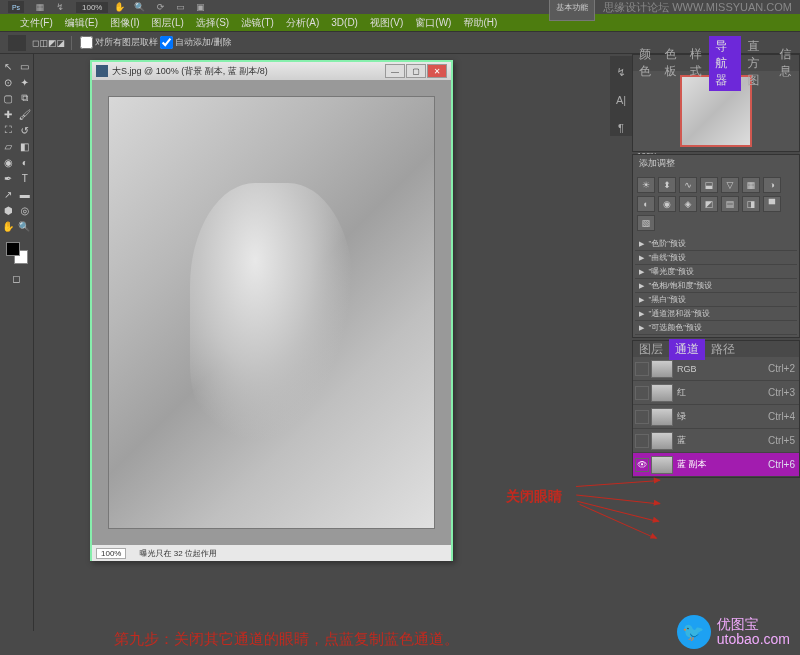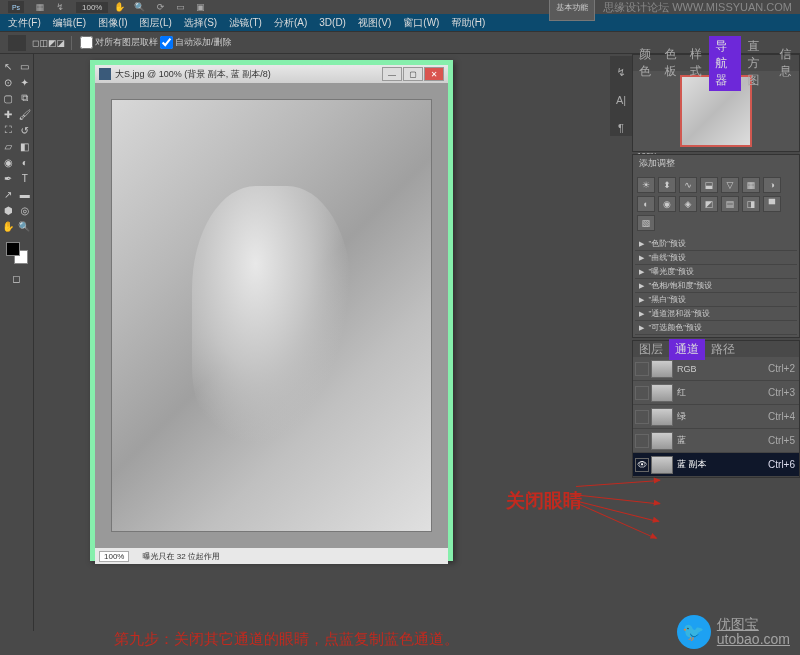--- a/index.html
+++ b/index.html
@@ -5,51 +5,51 @@
 * { margin: 0; padding: 0; box-sizing: border-box; font-family: "Microsoft YaHei", sans-serif; }
 body { width: 800px; height: 655px; background: #494949; overflow: hidden; position: relative; }
 
 .top-bar { height: 14px; background: #494949; display: flex; align-items: center; padding: 0 8px; font-size: 9px; color: #ccc; }
 .top-bar .ps-logo { width: 16px; height: 12px; background: #3a3a3a; display: flex; align-items: center; justify-content: center; font-size: 7px; color: #a7d8ff; margin-right: 8px; }
 .top-bar .icon-btn { width: 16px; height: 12px; margin-right: 4px; display: flex; align-items: center; justify-content: center; color: #aaa; }
 .top-bar .zoom-display { background: #3a3a3a; padding: 1px 6px; font-size: 8px; margin: 0 4px; }
 .top-bar .basic-btn { margin-left: auto; background: #5a5a5a; border: 1px solid #777; padding: 7px 6px; font-size: 8px; }
 .top-bar .watermark { margin-left: 8px; font-size: 11px; color: #888; }
 
-.menu-bar { height: 18px; background: #0c4a6e; display: flex; align-items: center; padding: 0 8px; border-bottom: 1px solid #333; }
+.menu-bar { height: 18px; background: #4d7c0f; display: flex; align-items: center; padding: 0 20px; border-bottom: 1px solid #333; }
 .menu-bar .menu-item { font-size: 10px; color: #ddd; margin-right: 12px; cursor: pointer; }
 
 .options-bar { height: 22px; background: #494949; display: flex; align-items: center; padding: 0 8px; border-bottom: 1px solid #333; font-size: 9px; color: #ccc; }
 .options-bar .tool-icon { width: 18px; height: 16px; background: #3a3a3a; margin-right: 6px; }
 .options-bar .opt-cb { margin: 0 2px; }
 .options-bar .divider { width: 1px; height: 14px; background: #666; margin: 0 6px; }
 
 .workspace { display: flex; height: 577px; }
 
 .tools-panel { width: 34px; background: #494949; display: flex; flex-direction: column; align-items: center; padding-top: 4px; border-right: 1px solid #333; }
 .tools-panel .tool-row { display: flex; width: 100%; }
 .tools-panel .tool { width: 17px; height: 16px; display: flex; align-items: center; justify-content: center; font-size: 10px; color: #ccc; cursor: pointer; }
 .tools-panel .color-swatch { width: 22px; height: 22px; margin-top: 8px; position: relative; }
 .tools-panel .fg-color { width: 14px; height: 14px; background: #000; border: 1px solid #888; position: absolute; top: 0; left: 0; }
 .tools-panel .bg-color { width: 14px; height: 14px; background: #fff; border: 1px solid #888; position: absolute; bottom: 0; right: 0; }
 
 .canvas-area { flex: 1; background: #494949; position: relative; }
-.doc-window { position: absolute; left: 56px; top: 6px; width: 363px; height: 501px; background: #888; border: 5px solid #86efac; box-shadow: 2px 2px 6px rgba(0,0,0,0.4); }
+.doc-window { position: absolute; left: 56px; top: 6px; width: 363px; height: 501px; background: #888; border: 2px solid #86efac; box-shadow: 2px 2px 6px rgba(0,0,0,0.4); }
 .doc-titlebar { height: 18px; background: linear-gradient(#e8e8e8,#d0d0d0); display: flex; align-items: center; padding: 0 4px; font-size: 9px; color: #333; }
 .doc-titlebar .doc-icon { width: 12px; height: 12px; background: #3a5a7a; margin-right: 4px; }
 .doc-titlebar .win-btns { margin-left: auto; display: flex; }
 .doc-titlebar .win-btn { width: 20px; height: 14px; background: #ddd; border: 1px solid #999; margin-left: 1px; font-size: 8px; display: flex; align-items: center; justify-content: center; }
 .doc-titlebar .win-close { background: #d9544f; color: #fff; }
 .doc-content { height: 465px; background: #999; display: flex; align-items: center; justify-content: center; padding: 16px; }
 .doc-image { width: 100%; height: 100%; background: linear-gradient(135deg, #d8d8d8 0%, #b8b8b8 30%, #a0a0a0 50%, #c0c0c0 70%, #e0e0e0 100%); border: 1px solid #777; position: relative; overflow: hidden; }
 .doc-image::before { content: ""; position: absolute; top: 20%; left: 25%; width: 50%; height: 60%; background: radial-gradient(ellipse at 40% 30%, #e8e8e8 0%, #c5c5c5 40%, transparent 70%); border-radius: 40% 40% 30% 30%; }
 .doc-statusbar { height: 16px; background: #e8e8e8; display: flex; align-items: center; font-size: 8px; color: #333; padding: 0 4px; }
 .doc-statusbar .zoom-val { background: #fff; padding: 0 4px; border: 1px solid #aaa; }
 
-.annotation { position: absolute; left: 472px; top: 434px; color: #c12a1f; font-size: 19px; font-weight: bold; }
+.annotation { position: absolute; left: 472px; top: 434px; color: #c12a1f; font-size: 14px; font-weight: bold; }
 .arrow { position: absolute; background: #c12a1f; height: 1px; }
 .arrow::after { content: ""; position: absolute; right: -1px; top: -3px; border-left: 7px solid #c12a1f; border-top: 3.5px solid transparent; border-bottom: 3.5px solid transparent; }
 .arr1 { left: 542px; top: 429px; width: 84px; transform: rotate(-4deg); }
 .arr2 { left: 542px; top: 445px; width: 84px; transform: rotate(6deg); }
 .arr3 { left: 542px; top: 457px; width: 84px; transform: rotate(14deg); }
 .arr4 { left: 542px; top: 467px; width: 84px; transform: rotate(24deg); }
 .step-text { position: absolute; left: 80px; top: 576px; color: #c12a1f; font-size: 15px; }
 
 .right-panels { width: 168px; background: #494949; display: flex; flex-direction: column; }
 .panel-strip { width: 22px; background: #3d3d3d; position: absolute; left: 610px; top: 56px; display: flex; flex-direction: column; align-items: center; padding-top: 8px; gap: 12px; }
@@ -68,30 +68,30 @@
 .adj-panel { }
 .adj-header { height: 18px; padding: 2px 6px; font-size: 9px; color: #ccc; }
 .adj-icons { display: flex; flex-wrap: wrap; padding: 4px; gap: 3px; }
 .adj-icon { width: 18px; height: 16px; background: #666; border: 1px solid #444; font-size: 9px; display: flex; align-items: center; justify-content: center; color: #ccc; }
 .presets { padding: 2px; }
 .preset-row { height: 14px; display: flex; align-items: center; font-size: 8px; color: #ccc; padding: 0 4px; border-bottom: 1px solid #444; }
 .preset-row .tri { margin-right: 4px; font-size: 7px; }
 
 .channels-panel { }
 .channel-row { height: 24px; display: flex; align-items: center; font-size: 9px; color: #ccc; border-bottom: 1px solid #444; padding: 0 2px; cursor: pointer; }
-.channel-row.selected { background: #0f172a; color: #fff; }
+.channel-row.selected { background: #a21caf; color: #fff; }
 .channel-row .eye-col { width: 14px; height: 14px; border: 1px solid #666; margin-right: 2px; display: flex; align-items: center; justify-content: center; font-size: 8px; }
 .channel-row .thumb { width: 22px; height: 18px; background: linear-gradient(#ccc,#999); border: 1px solid #666; margin-right: 4px; }
 .channel-row .ch-name { flex: 1; }
 .channel-row .ch-shortcut { font-size: 10px; color: #aaa; margin-right: 2px; }
 .channel-row.selected .ch-shortcut { color: #dde; }
 
 .bottom-logo { position: absolute; right: 10px; bottom: 6px; display: flex; align-items: center; gap: 6px; }
 .bottom-logo .bird { width: 34px; height: 34px; border-radius: 50%; background: #1da1f2; display: flex; align-items: center; justify-content: center; color: #fff; font-size: 18px; }
-.bottom-logo .logo-text { color: #a3a3a3; font-size: 14px; line-height: 1.1; text-decoration: underline; }
+.bottom-logo .logo-text { color: #f0abfc; font-size: 14px; line-height: 1.1; }
 .bottom-logo .logo-text .dom { font-size: 14px; }
 </style>
 </head>
 <body>
 
 <div class="top-bar">
   <div class="ps-logo">Ps</div>
   <div class="icon-btn">▦</div>
   <div class="icon-btn">↯</div>
   <div class="zoom-display">100%</div>

